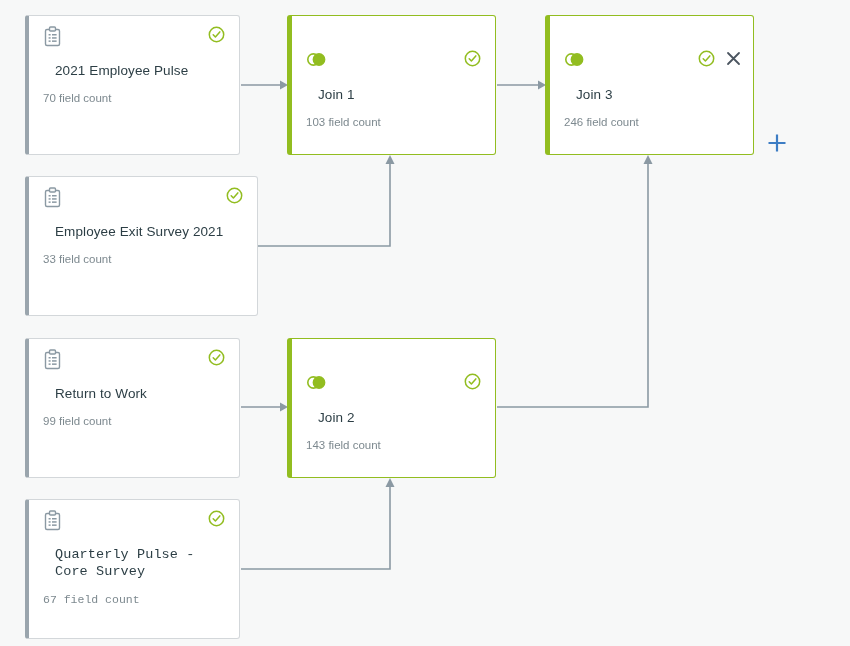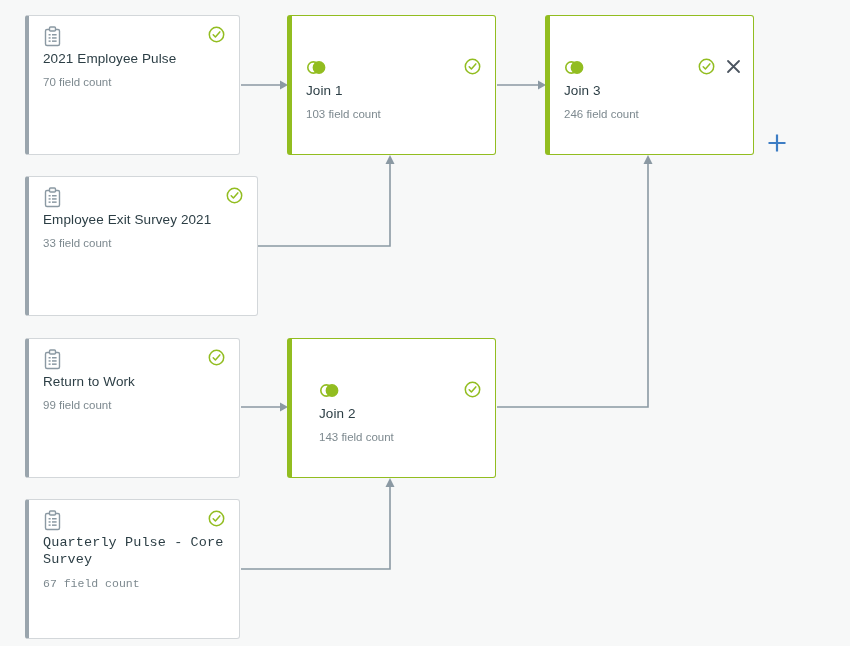--- a/index.html
+++ b/index.html
@@ -54,21 +54,21 @@
     box-sizing: border-box;
   }
   .node-body {
     padding: 0 14px;
   }
   .node-title {
     font-size: 13.5px;
     color: #2c3e45;
     line-height: 17px;
     letter-spacing: .1px;
-    margin: 0;
+    margin: 12px;
     font-weight: 400;
   }
   .node-sub {
     font-size: 11.5px;
     color: #7d898f;
     line-height: 15px;
     margin-top: 8px;
   }
 
   
@@ -290,21 +290,21 @@
           <path d="M2,2 L13,13 M13,2 L2,13" stroke="#4b5560" stroke-width="1.8" stroke-linecap="round"></path>
         </svg>
       </span>
     </div>
     <div class="node-body">
       <div class="node-title">Join 3</div>
       <div class="node-sub">246 field count</div>
     </div>
   </div>
 
-  <div class="node join" style="left:287px; top:338px; width:209px; height:140px;padding-left:13px;">
+  <div class="node join" style="left:287px; top:338px; width:209px; height:140px;">
     <div class="node-head">
       <span class="icon icon-type" style="top:11px;">
         <svg width="21" height="17" viewBox="0 0 21 17" xmlns="http://www.w3.org/2000/svg">
           <circle cx="7.4" cy="8.5" r="5.6" fill="none" stroke="#92bd20" stroke-width="1.6"></circle>
           <circle cx="13.0" cy="8.5" r="5.6" fill="#92bd20" stroke="#92bd20" stroke-width="1.6"></circle>
           <path d="M10.2,3.5 A5.6,5.6 0 0,0 10.2,13.5 A5.6,5.6 0 0,1 10.2,3.5 Z" fill="#ffffff"></path>
           <path d="M10.2,3.2 A5.6,5.6 0 0,1 10.2,13.8 Z" fill="#92bd20"></path>
         </svg>
       </span>
       <span class="icon icon-check">

